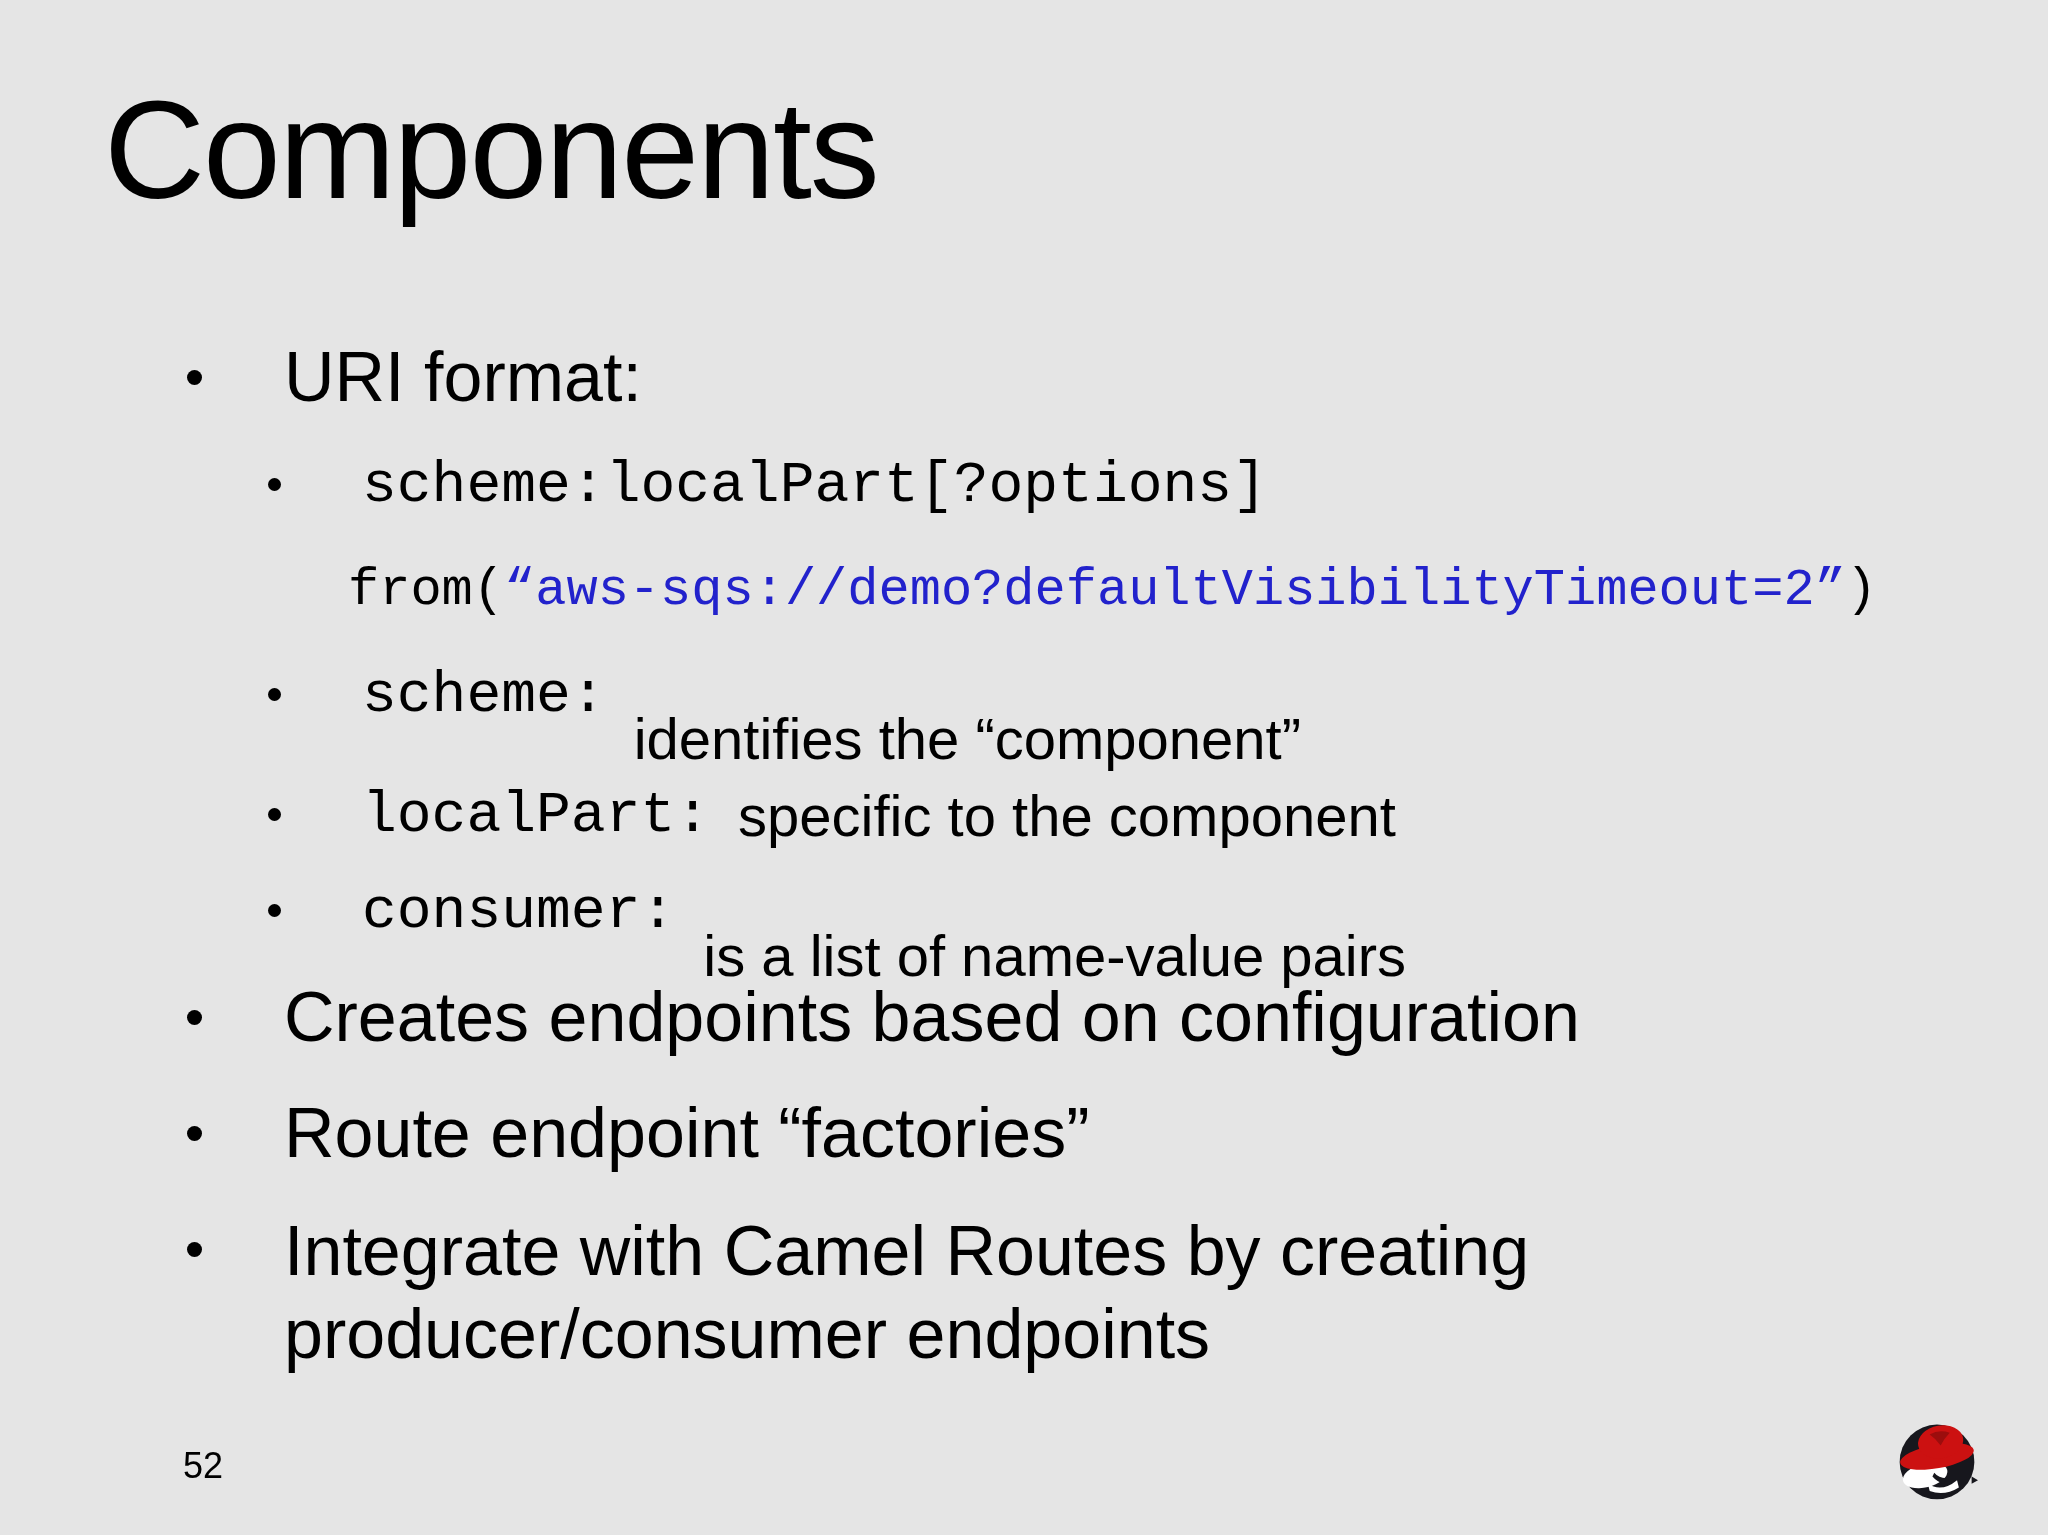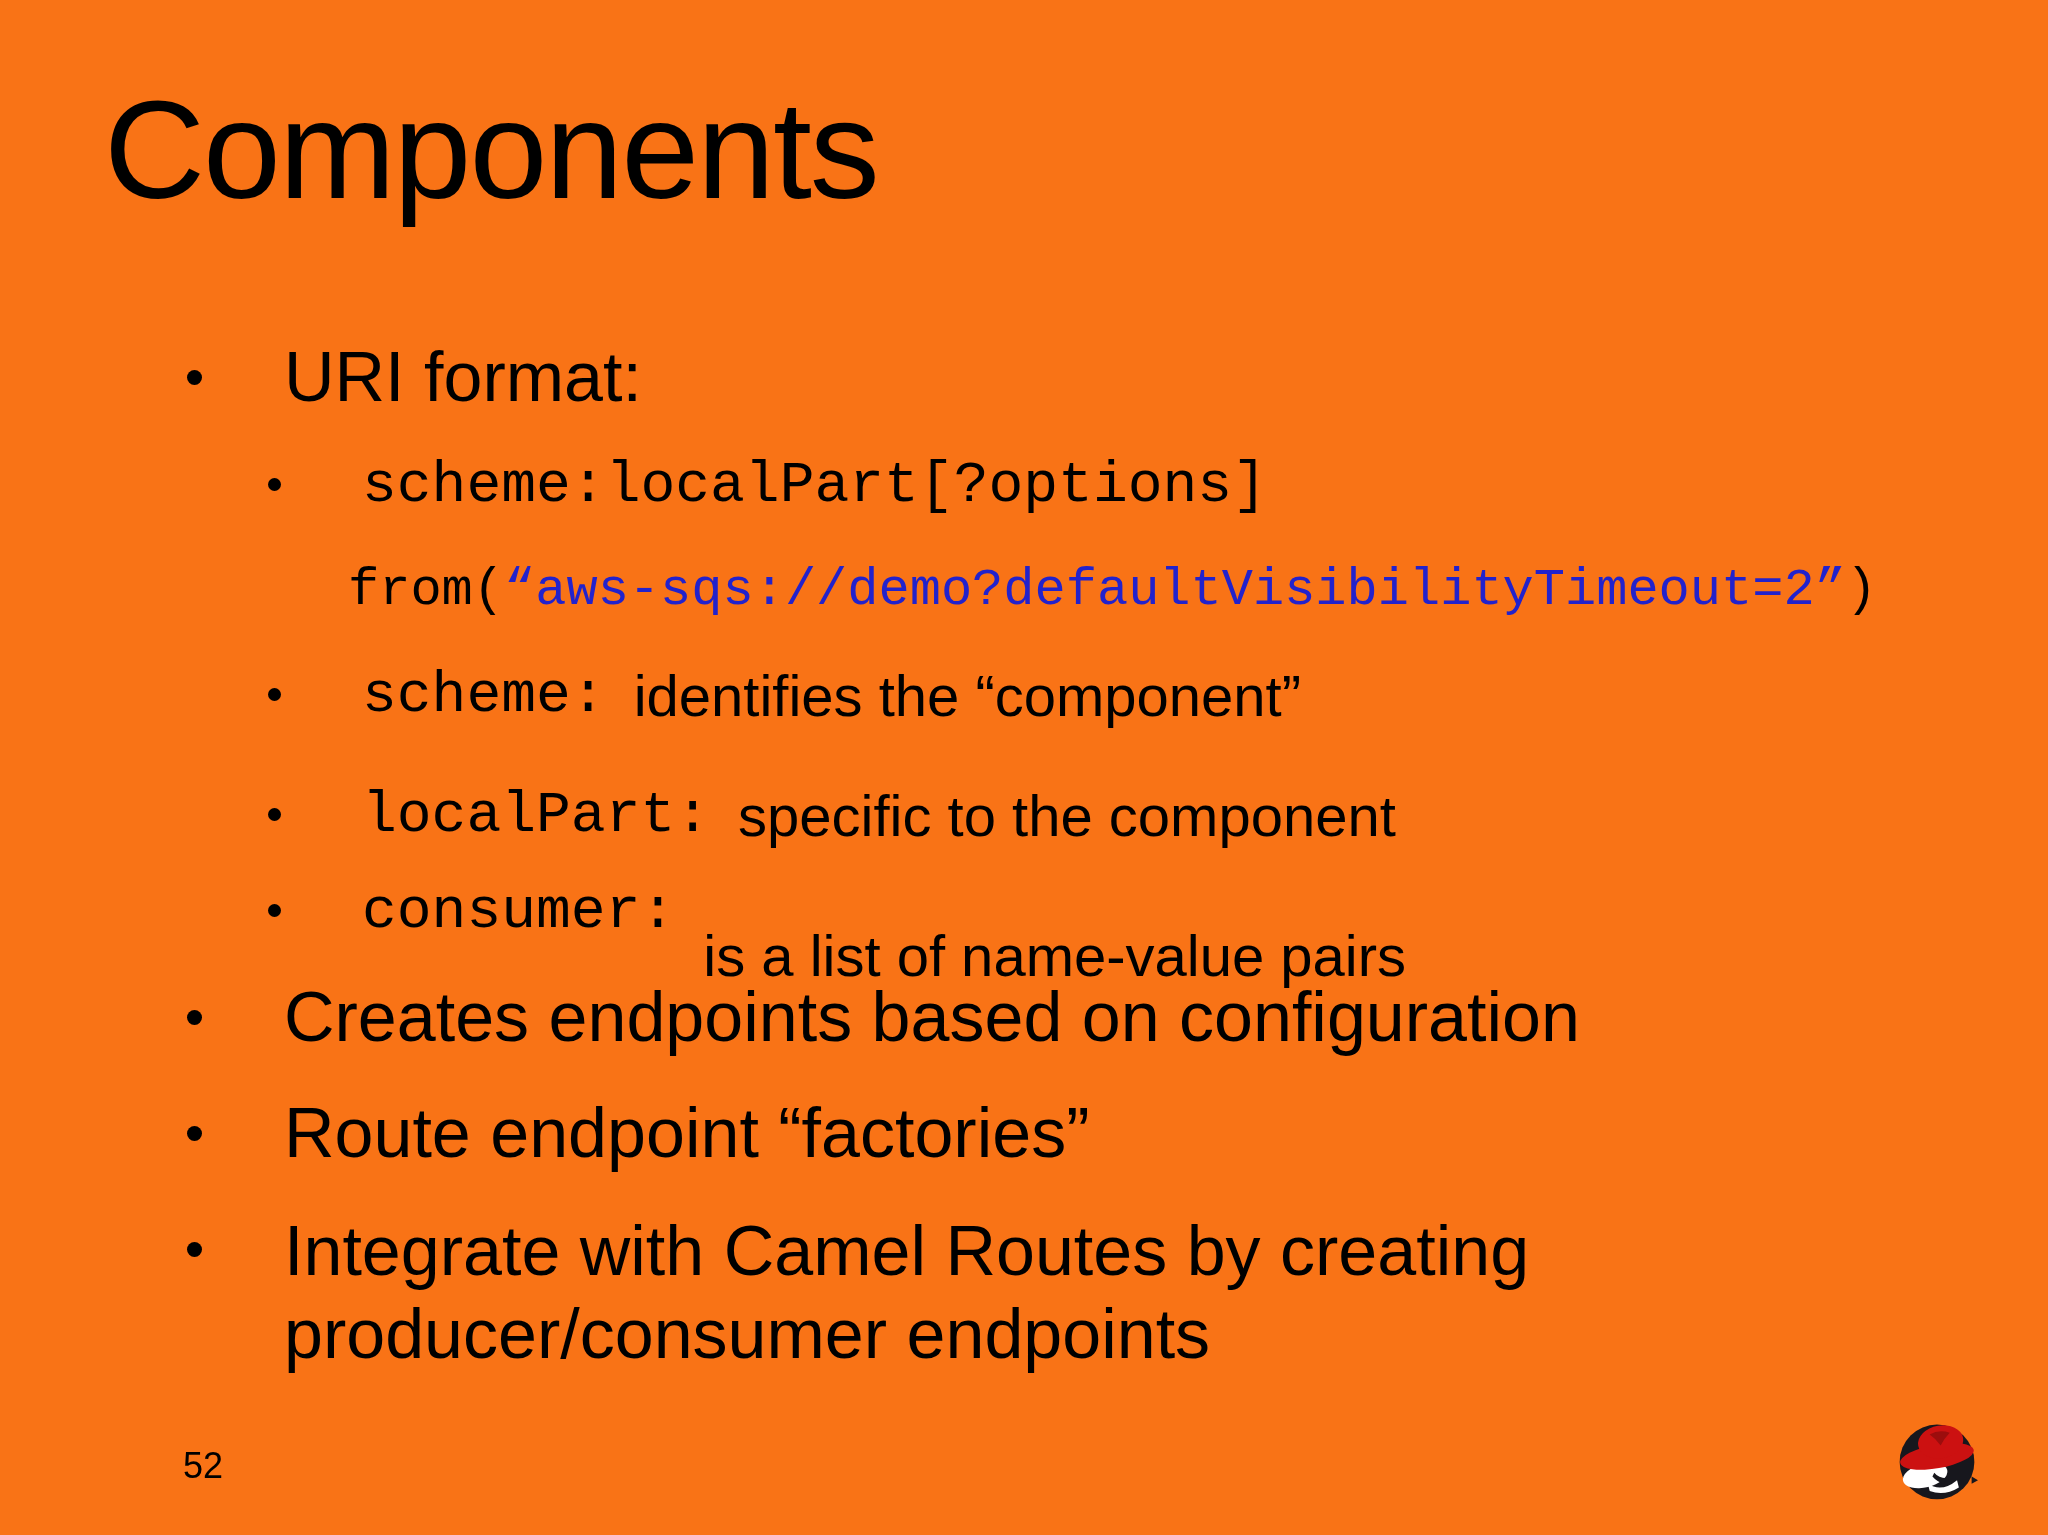--- a/index.html
+++ b/index.html
@@ -1,19 +1,19 @@
 <!DOCTYPE html>
 <html><head>
 <meta charset="utf-8">
 <style>
   html,body{margin:0;padding:0;background:#888;}
   .slide{
     position:relative;
     width:2048px;height:1535px;
-    background:#f97316;
+    background:#e5e5e5;
     overflow:hidden;
     font-family:"Liberation Sans", sans-serif;
     color:#000;
   }
   .title{
     position:absolute;
     left:104px;top:76px;
     font-size:140px;
     font-weight:400;
     letter-spacing:-2px;
@@ -97,21 +97,21 @@
   <div class="row l2" style="top:448px">
     <span class="dot d2"></span>
     <span class="mono mono-l2">scheme:localPart[?options]</span>
   </div>
 
   <div class="code-line mono"><span class="code-black">from(</span><span class="code-blue">“aws-sqs://demo?defaultVisibilityTimeout=2”</span><span class="code-black">)</span></div>
 
   <div class="row l2" style="top:658px">
     <span class="dot d2"></span>
     <span class="mono mono-l2">scheme:</span>
-    <span class="desc" style="line-height:1.3;">identifies the “component”</span>
+    <span class="desc" style="line-height:1.3;margin-top:43px;">identifies the “component”</span>
   </div>
 
   <div class="row l2" style="top:778px">
     <span class="dot d2"></span>
     <span class="mono mono-l2">localPart:</span>
     <span class="desc" style="line-height:1.3;">specific to the component</span>
   </div>
 
   <div class="row l2" style="top:874px">
     <span class="dot d2"></span>

